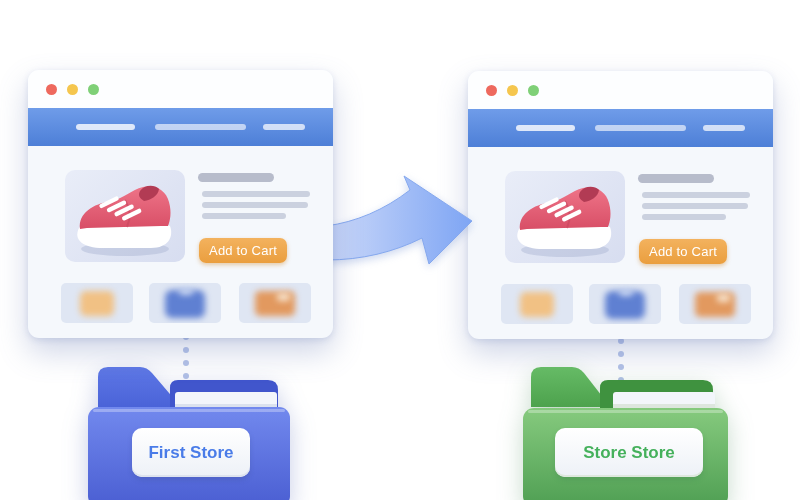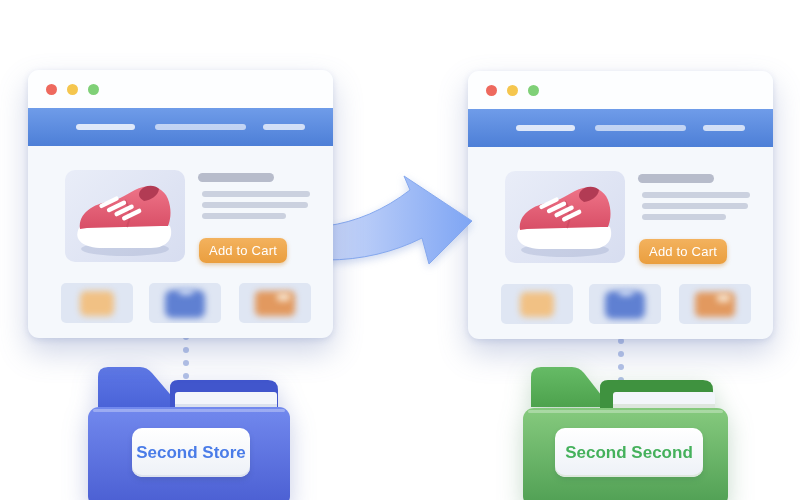--- a/index.html
+++ b/index.html
@@ -227,21 +227,21 @@
             <stop offset="1" stop-color="#4a5ed2"></stop>
         </linearGradient>
       </defs>
       <path d="M 14 43 L 14 13 Q 14 3 24 3 L 56 3 Q 63 3 68 9 L 91 36 L 91 43 Z" fill="url(#tabB)"></path>
       <path d="M 86 44 L 86 24 Q 86 16 94 16 L 184 16 Q 194 16 194 26 L 194 44 Z" fill="#4156cc"></path>
       <rect x="91" y="28" width="102" height="16" rx="3" fill="#f3f6fb"></rect>
       <rect x="91" y="40" width="102" height="4" fill="#dbe2ee"></rect>
       <rect x="4" y="43" width="202" height="100" rx="11" fill="url(#frontB)"></rect>
       <rect x="9" y="45" width="192" height="3" rx="1.5" fill="#ffffff" opacity="0.30"></rect>
     </svg>
-    <div class="folder-label label-first">Second Store</div>
+    <div class="folder-label label-first">First Store</div>
   </div>
 
   <div class="folder folder-second">
     <svg viewBox="0 0 212 146">
       <defs>
         <linearGradient id="tabG" x1="0" y1="0" x2="0" y2="1">
           <stop offset="0" stop-color="#66bb66"></stop>
             <stop offset="1" stop-color="#4da24d"></stop>
         </linearGradient>
         <linearGradient id="frontG" x1="0" y1="0" x2="0" y2="1">
@@ -249,16 +249,16 @@
             <stop offset="1" stop-color="#4f9f53"></stop>
         </linearGradient>
       </defs>
       <path d="M 12 43 L 12 13 Q 12 3 22 3 L 53 3 Q 60 3 65 9 L 86 36 L 86 43 Z" fill="url(#tabG)"></path>
       <path d="M 81 44 L 81 24 Q 81 16 89 16 L 184 16 Q 194 16 194 26 L 194 44 Z" fill="#3f923f"></path>
       <rect x="94" y="28" width="102" height="16" rx="3" fill="#f3f6fb"></rect>
       <rect x="94" y="40" width="102" height="4" fill="#dde6de"></rect>
       <rect x="4" y="44" width="205" height="99" rx="11" fill="url(#frontG)"></rect>
       <rect x="9" y="46" width="195" height="3" rx="1.5" fill="#ffffff" opacity="0.30"></rect>
     </svg>
-    <div class="folder-label label-second">Second Second</div>
+    <div class="folder-label label-second">Store Store</div>
   </div>
 
 </div>
 
 </body></html>

